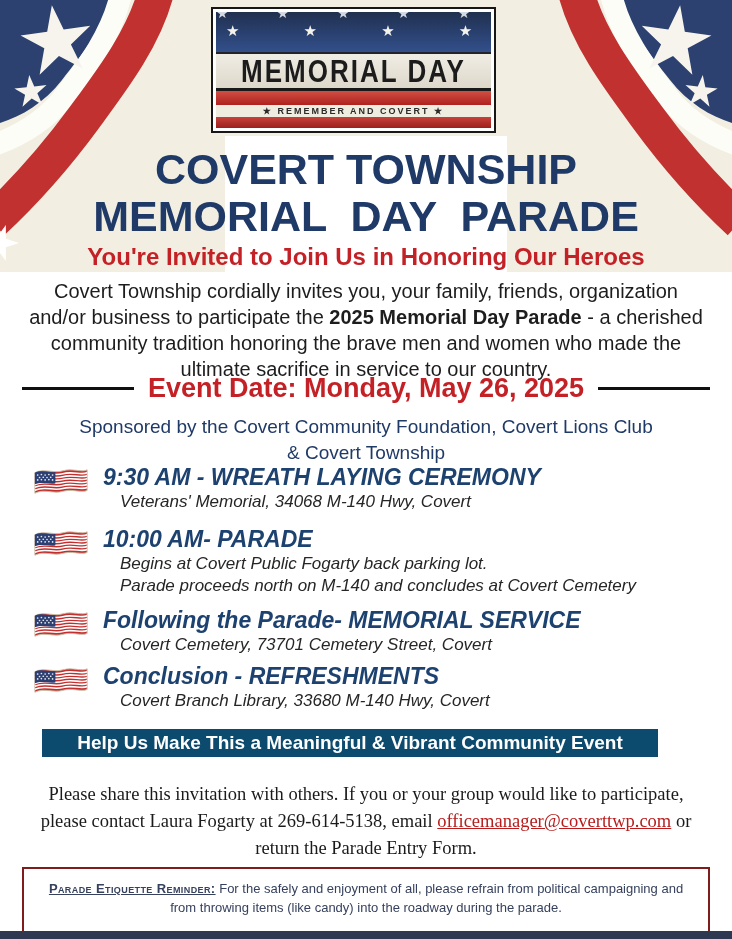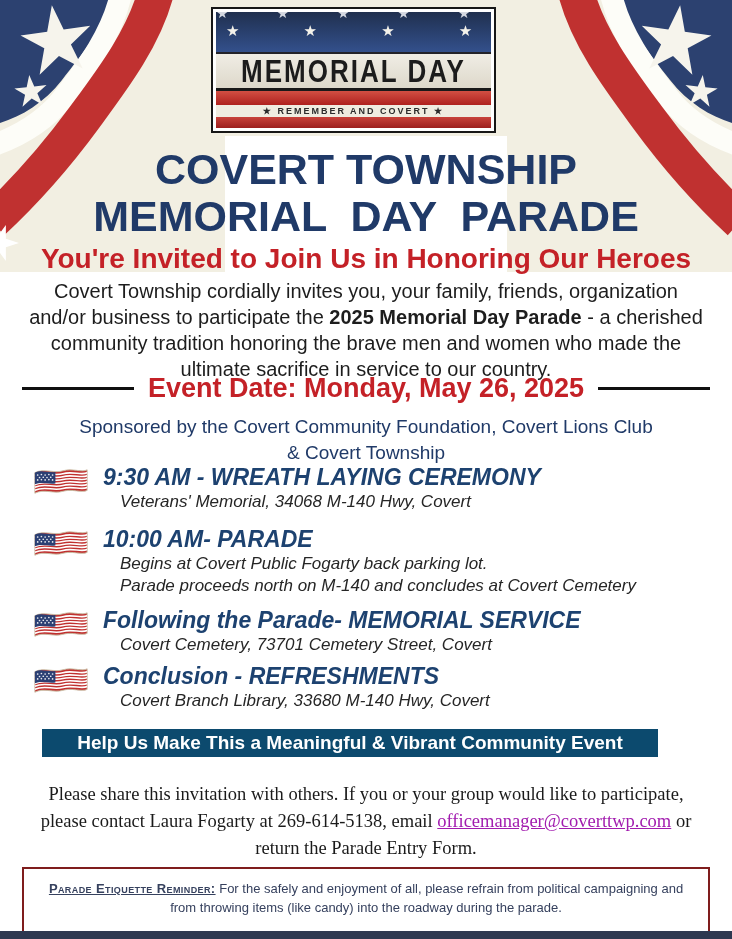--- a/index.html
+++ b/index.html
@@ -25,21 +25,21 @@
   .mb-line{height:3px;background:#191919;}
   .mb-red1{height:14px;background:linear-gradient(#d14f43,#ae211e);}
   .mb-white2{height:12px;background:#efece0;display:flex;align-items:center;justify-content:center;
              font-size:9px;font-weight:bold;letter-spacing:2px;color:#2b2b2b;white-space:nowrap;}
   .mb-red2{flex:1;background:linear-gradient(#c8423a,#9d1f1d);}
 
   .main-title{position:absolute;top:146px;left:0;width:100%;text-align:center;
               color:#203a68;font-weight:bold;font-size:43px;line-height:47px;}
   .main-title .l2{word-spacing:12px;}
   .invite-heading{position:absolute;top:243px;left:0;width:100%;text-align:center;
-                  color:#c42127;font-size:28px;font-weight:bold;}
+                  color:#c42127;font-size:24px;font-weight:bold;}
   .intro{position:absolute;top:278px;left:26px;width:680px;text-align:center;
          font-size:20px;line-height:26px;color:#1d1d1d;}
   .event-row{position:absolute;top:373px;left:0;width:100%;display:flex;align-items:center;
              justify-content:center;gap:14px;}
   .event-line{width:112px;height:3px;background:#101010;}
   .event-text{color:#c42127;font-size:27px;font-weight:bold;white-space:nowrap;}
   .sponsor{position:absolute;top:414px;left:0;width:100%;text-align:center;color:#203a68;
            font-size:19px;line-height:26px;}
 
   .schedule{position:absolute;top:464px;left:33px;width:682px;}
@@ -47,21 +47,21 @@
   .m1{margin-bottom:13px;} .m2{margin-bottom:11px;} .m3{margin-bottom:7px;}
   .sched-flag{flex:0 0 56px;width:56px;height:32px;margin-top:2px;}
   .sched-title{font-size:23px;font-weight:bold;color:#1d4270;line-height:26px;white-space:nowrap;}
   .sched-detail{font-size:17px;color:#262626;line-height:21px;margin-left:17px;margin-top:1px;}
 
   .help-banner{position:absolute;left:42px;top:729px;width:616px;height:28px;background:#0c4a6e;
                color:#ffffff;font-weight:bold;font-size:19px;display:flex;align-items:center;
                justify-content:center;white-space:nowrap;}
   .contact{position:absolute;top:781px;left:36px;width:660px;text-align:center;
            font-family:"Liberation Serif",serif;font-size:18.5px;line-height:27px;color:#1a1a1a;}
-  .contact a{color:#a21caf;text-decoration:underline;text-align:center;}
+  .contact a{color:#b91c1c;text-decoration:underline;text-align:center;}
 
   .etiquette{position:absolute;left:22px;top:867px;width:688px;box-sizing:border-box;
              border:2px solid #7f1d1d;padding:10px 16px 28px;text-align:center;
              font-size:13px;line-height:19px;color:#36415e;background:#fff;}
   .et-head{font-weight:bold;text-decoration:underline;font-variant:small-caps;letter-spacing:.4px;}
   .footer-bar{position:absolute;left:0;bottom:0;width:732px;height:8px;background:#2e3850;}
 </style>
 </head>
 <body>
 

